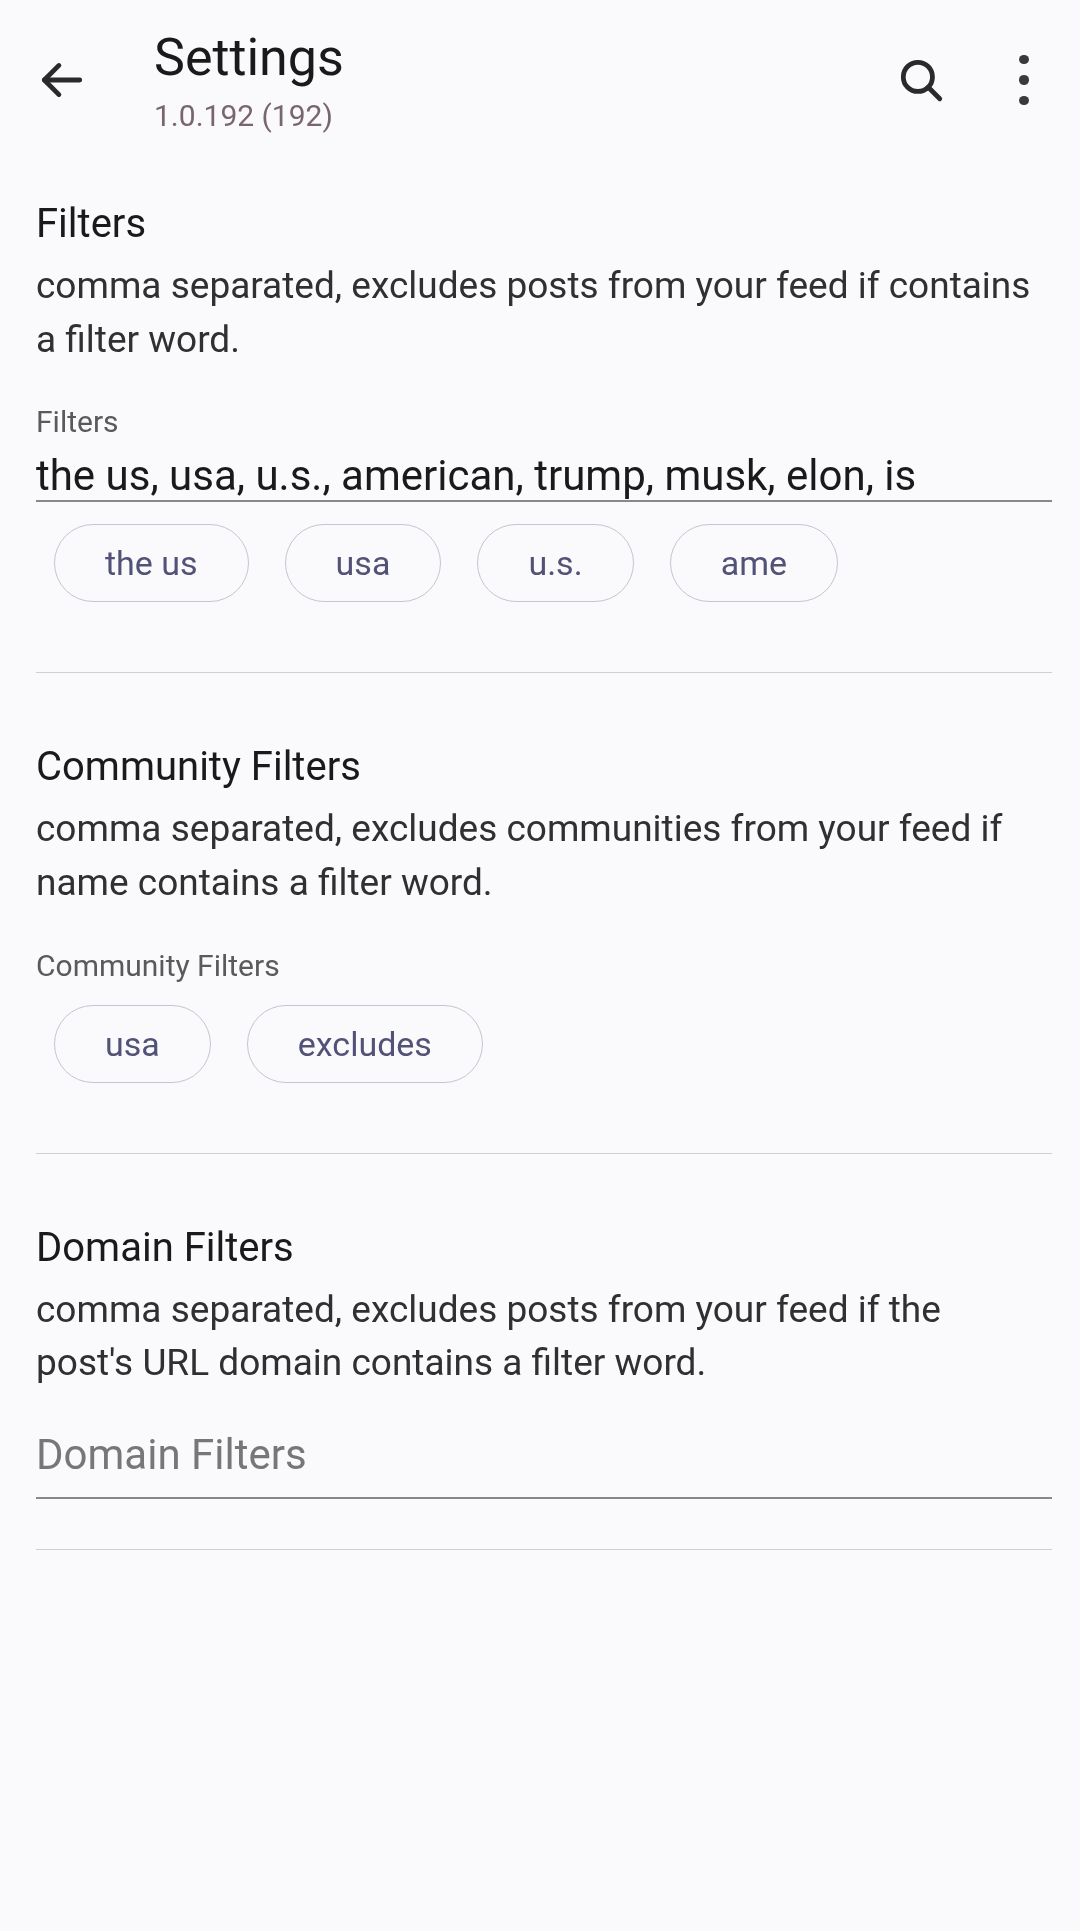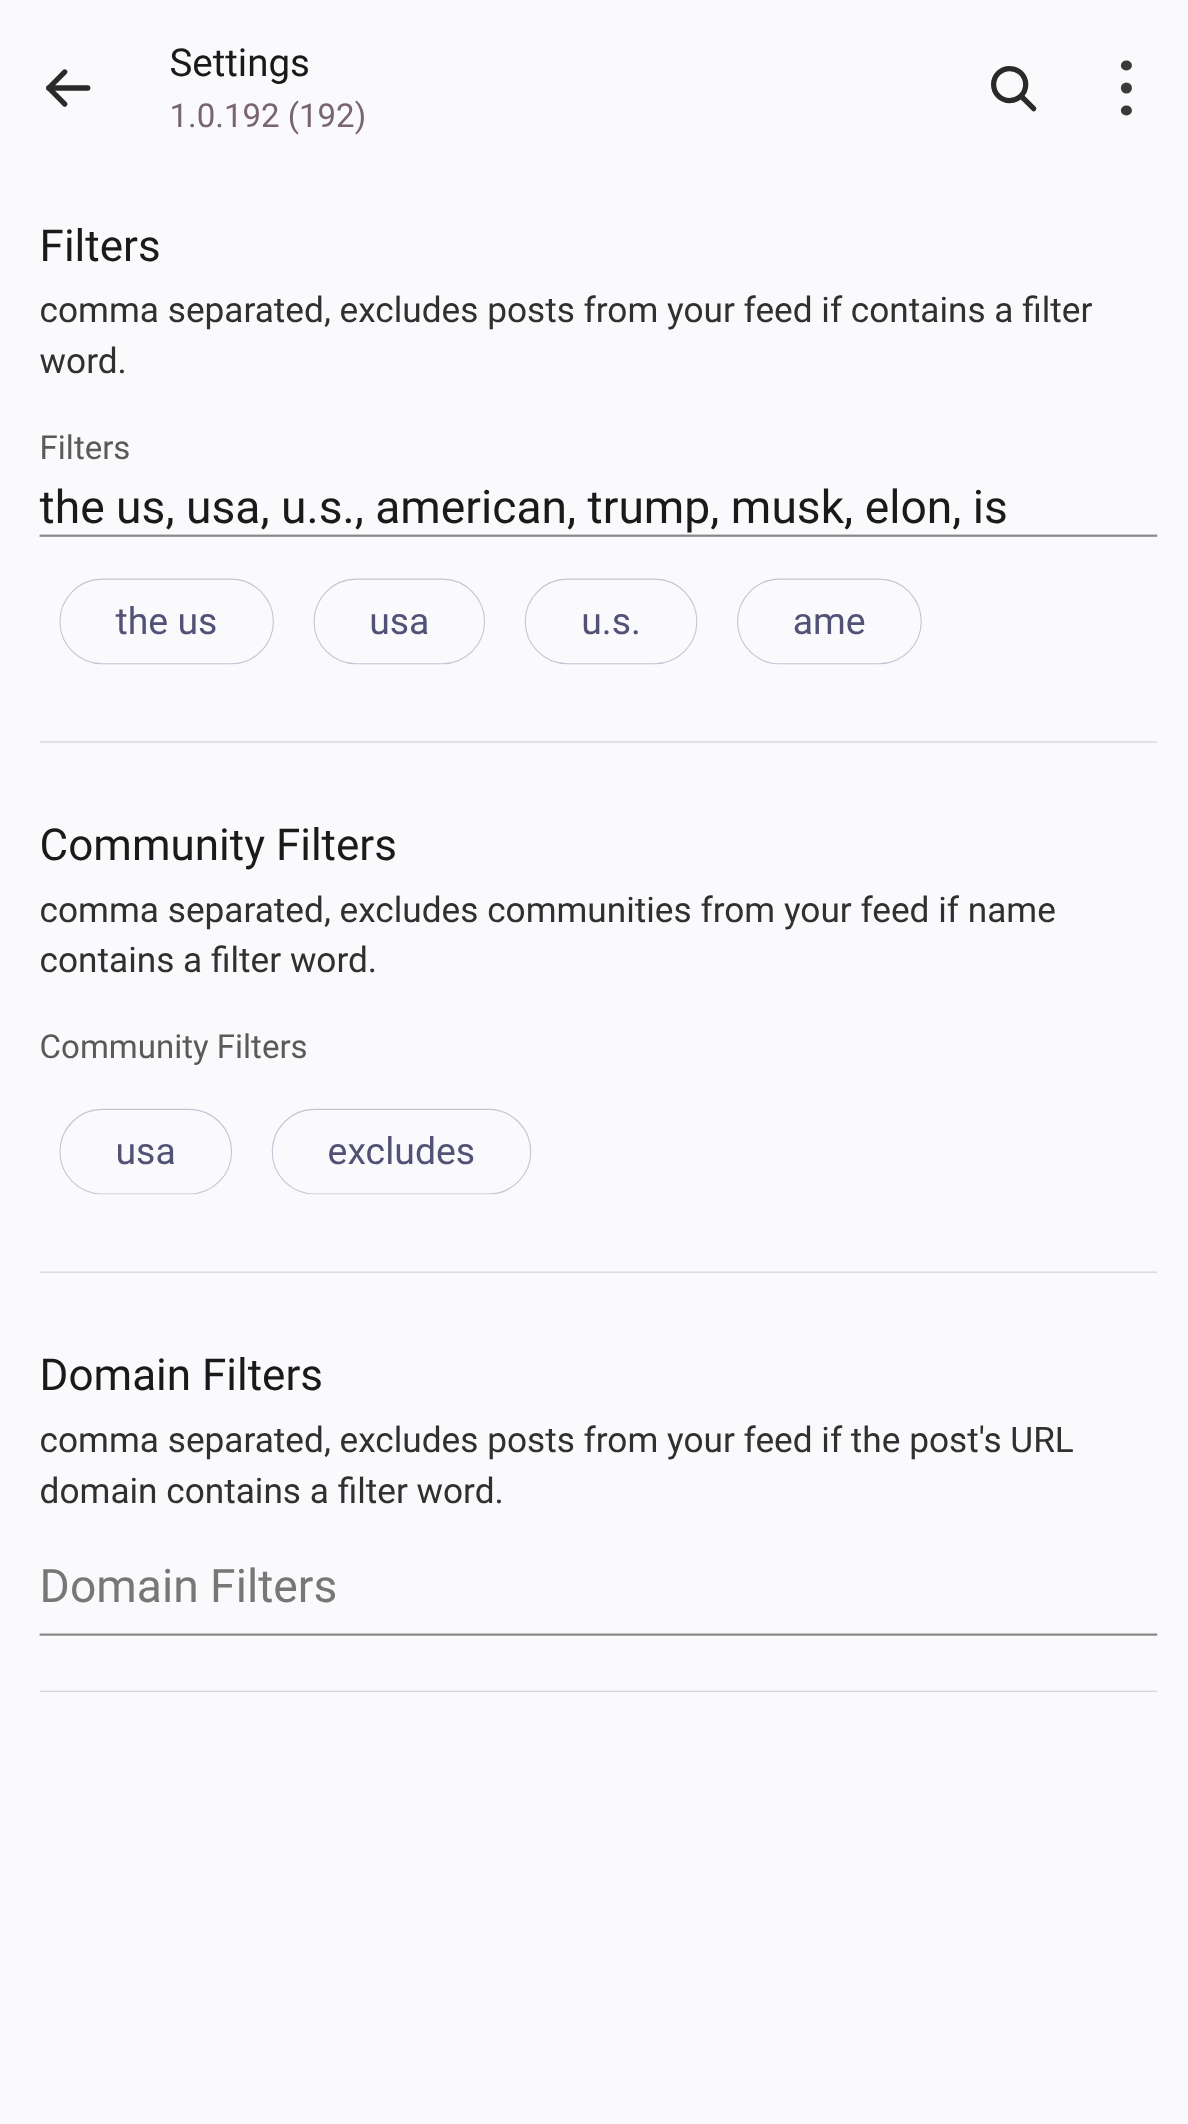--- a/index.html
+++ b/index.html
@@ -25,21 +25,21 @@
       width: 50px;
       height: 50px;
       flex-shrink: 0;
       margin-right: 68px;
       cursor: pointer;
     }
     .header-titles {
       flex: 1;
     }
     .header-title {
-      font-size: 35px;
+      font-size: 52px;
       font-weight: 400;
       color: #1a1a1a;
     }
     .header-subtitle {
       font-size: 30px;
       color: #79656e;
       margin-top: 10px;
     }
     .header-right {
       display: flex;
@@ -74,21 +74,21 @@
       padding-top: 50px;
       padding-bottom: 20px;
     }
     .section-title {
       font-size: 40px;
       font-weight: 400;
       color: #1a1a1a;
       margin-bottom: 12px;
     }
     .section-desc {
-      font-size: 32px;
+      font-size: 37px;
       line-height: 1.45;
       color: #303030;
       padding-right: 48px;
     }
     .field-label {
       font-size: 30px;
       color: #5a5a5a;
       margin-top: 38px;
     }
     .field-input-wrap {
@@ -124,21 +124,20 @@
       justify-content: center;
       height: 78px;
       min-width: 150px;
       padding: 0 50px;
       border: 1.5px solid #c8c3d3;
       border-radius: 40px;
       font-size: 34px;
       color: #525277;
       cursor: pointer;
       flex-shrink: 0;
-      margin-top: 16px;
     }
     .section-divider {
       height: 1px;
       background: #d0cfd4;
       margin-top: 70px;
       margin-right: 28px;
     }
     .field-empty-wrap {
       margin-top: 40px;
       margin-right: 28px;

